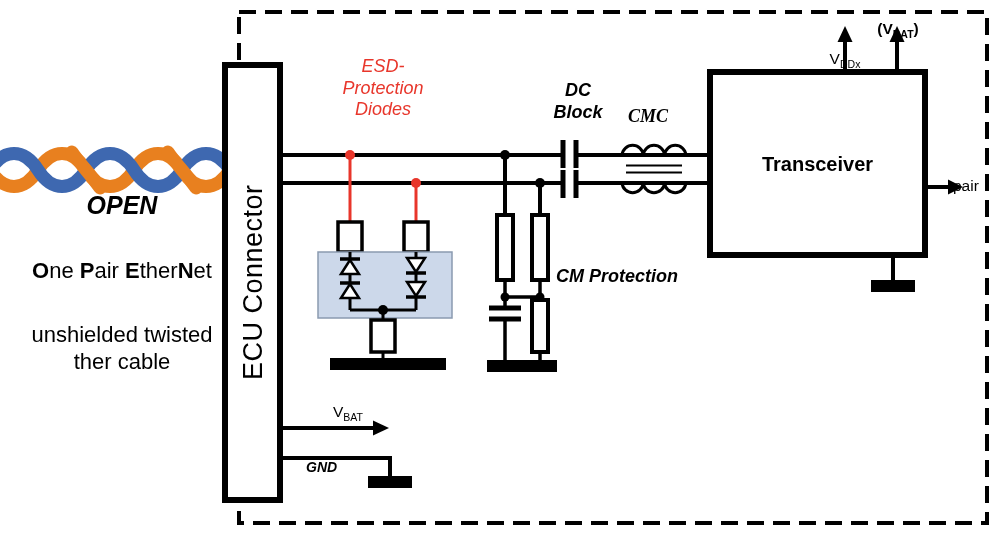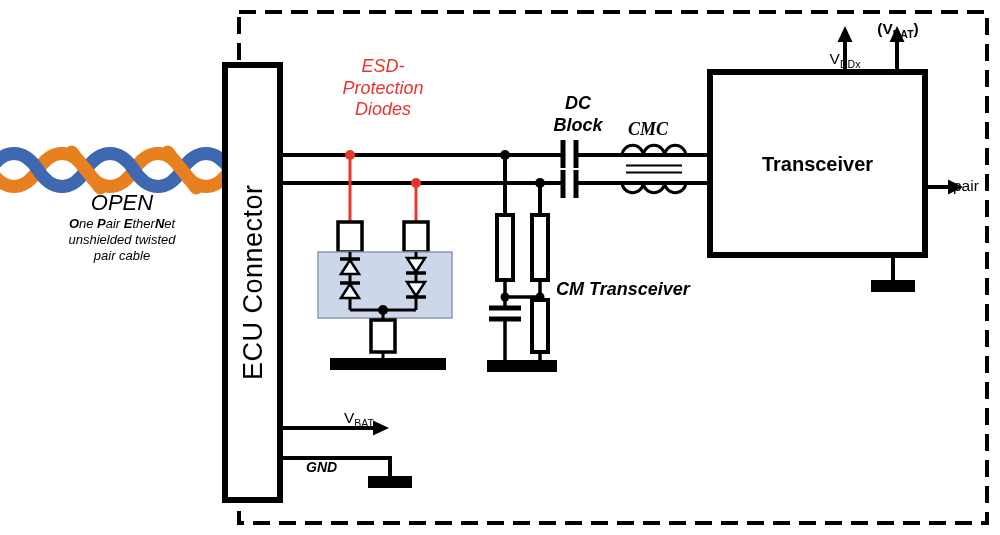--- a/index.html
+++ b/index.html
@@ -7,39 +7,39 @@
     position:relative;width:1000px;height:535px;background:#fff;
     font-family:"Liberation Sans",sans-serif;color:#000;overflow:hidden;
   }
   .stage svg{position:absolute;left:0;top:0;}
   .lbl{position:absolute;line-height:1.2;}
   .ctr{text-align:center;}
   .it{font-style:italic;}
   .bd{font-weight:bold;}
   .pre{white-space:pre-line;}
   .esd-lbl{color:var(--esd_red,#e8362b);font-size:18px;font-weight:normal;font-style:italic;}
-  .sym-lbl{font-size:18px;font-weight:bold;font-style:italic;margin-top:13px;}
+  .sym-lbl{font-size:18px;font-weight:bold;font-style:italic;}
   .pin-lbl{font-size:15.5px;}
   sub{font-size:0.68em;}
   .transceiver-lbl{
     left:710px;top:72px;width:215px;height:183px;
     display:flex;align-items:center;justify-content:center;
     font-size:20px;font-weight:bold;
   }
   .ecu-lbl{
     left:225px;top:65px;width:55px;height:435px;
     display:flex;align-items:center;justify-content:center;
   }
   .ecu-lbl span{
     transform:rotate(-90deg);white-space:nowrap;
     font-size:27px;font-weight:500;letter-spacing:0.5px;
   }
   .cable-txt{left:22px;top:190px;width:200px;}
-  .cable-t1{font-size:22px;font-weight:normal;font-style:italic;}
-  .cable-t2{font-size:13px;font-style:italic;}
+  .cable-t1{font-size:25px;font-weight:bold;font-style:italic;}
+  .cable-t2{font-size:22px;margin-top:38px;}
   
   .wire{stroke:#000;stroke-width:4;fill:none;}
   .thin{stroke:#000;stroke-width:3;fill:none;}
   .bar{stroke:#000;stroke-width:3.5;fill:none;}
   .plate{stroke:#000;stroke-width:5;fill:none;}
   .boxline{stroke:#000;stroke-width:6;fill:#fff;}
   .comp{stroke:#000;stroke-width:4;fill:#fff;}
   .comp3{stroke:#000;stroke-width:3.5;fill:#fff;}
   .dio{stroke:#000;stroke-width:2.5;fill:#fff;stroke-linejoin:miter;}
   .gndbar{fill:#000;stroke:none;}
@@ -169,43 +169,43 @@
     <g>
       <path class="wire" d="M280,458 L390,458 L390,476"></path>
       <rect class="gndbar" x="368" y="476" width="44" height="12"></rect>
     </g>
   </svg>
 
   <div class="lbl ctr cable-txt">
     <div class="cable-t1">OPEN</div>
     <div class="cable-t2"><span class="bd">O</span><span>ne </span><span class="bd">P</span><span>air </span><span class="bd">E</span><span>ther</span><span class="bd">N</span><span>et</span></div>
     <div class="cable-t2 pre">unshielded twisted
-pair cable</div>
+ther cable</div>
   </div>
 
   <div class="lbl ecu-lbl">
     <span>ECU Connector</span>
   </div>
 
   <div class="lbl ctr pre esd-lbl" style="left:313px;top:56px;width:140px;">ESD-
 Protection
 Diodes</div>
 
   <div class="lbl ctr pre sym-lbl" style="left:538px;top:80px;width:80px;">DC
 Block</div>
 
   <div class="lbl ctr sym-lbl" style="left:608px;top:106px;width:80px;font-family:Liberation Serif, serif;">CMC</div>
 
-  <div class="lbl sym-lbl" style="left:556px;top:266px;width:200px;">CM Transceiver</div>
+  <div class="lbl sym-lbl" style="left:556px;top:266px;width:200px;">CM Protection</div>
 
   <div class="lbl transceiver-lbl">Transceiver</div>
 
   <div class="lbl ctr pin-lbl" style="left:816px;top:8px;width:58px;margin-top:42px;"><span>V</span><sub>DDx</sub></div>
 
   <div class="lbl ctr pin-lbl" style="left:864px;top:20px;width:68px;font-weight:bold;"><span>(V</span><sub>BAT</sub><span>)</span></div>
 
   <div class="lbl pin-lbl" style="left:953px;top:177px;width:46px;">pair</div>
 
-  <div class="lbl pin-lbl" style="left:344px;top:403px;width:62px;margin-top:6px;"><span>V</span><sub>BAT</sub></div>
+  <div class="lbl pin-lbl" style="left:333px;top:403px;width:62px;"><span>V</span><sub>BAT</sub></div>
 
   <div class="lbl bd it" style="left:306px;top:459px;font-size:14px;">GND</div>
 
 </div>
 
 </body></html>

